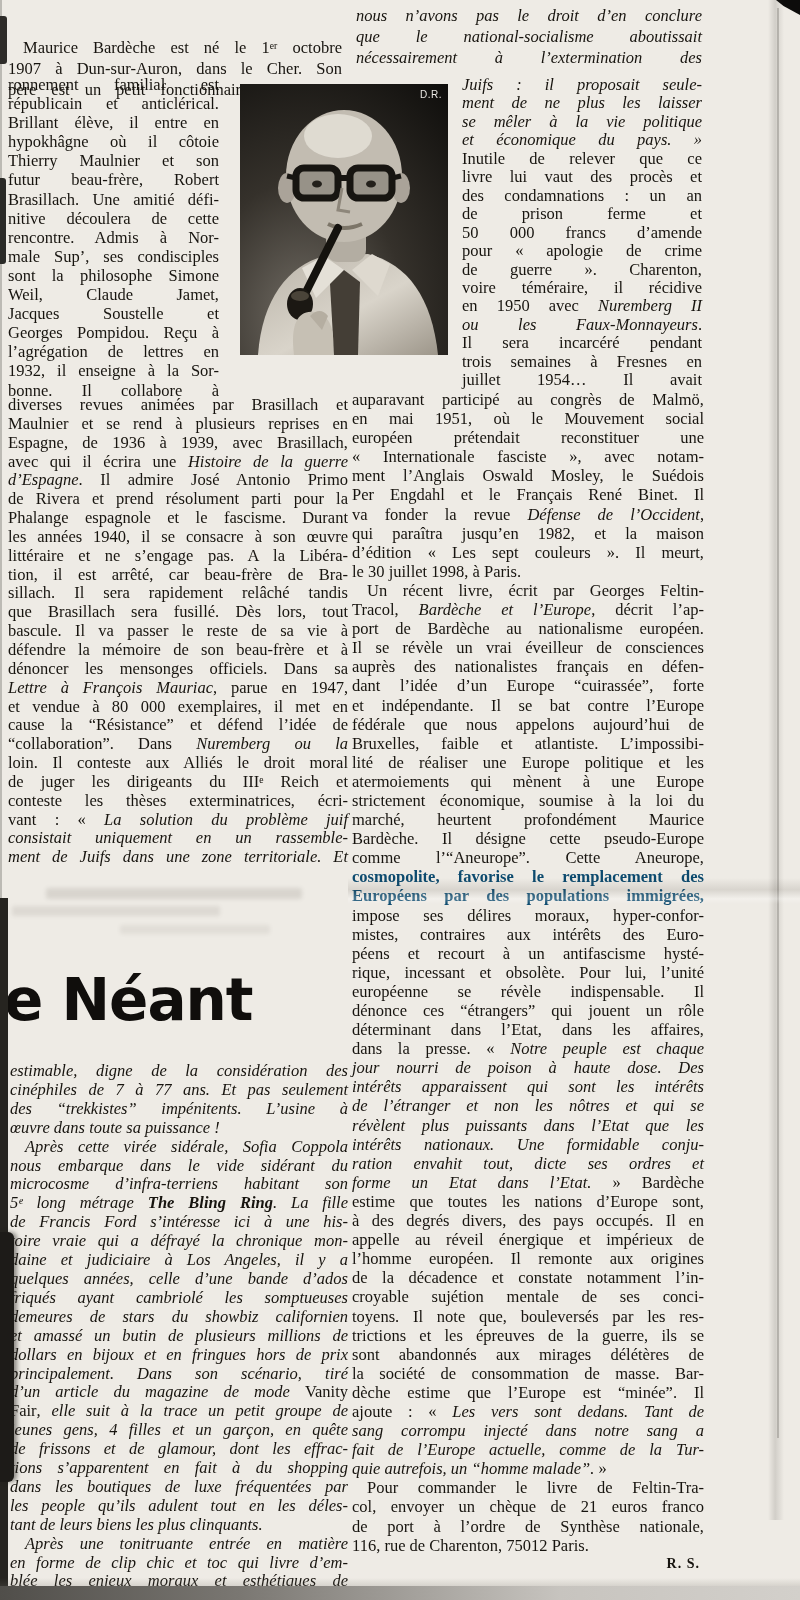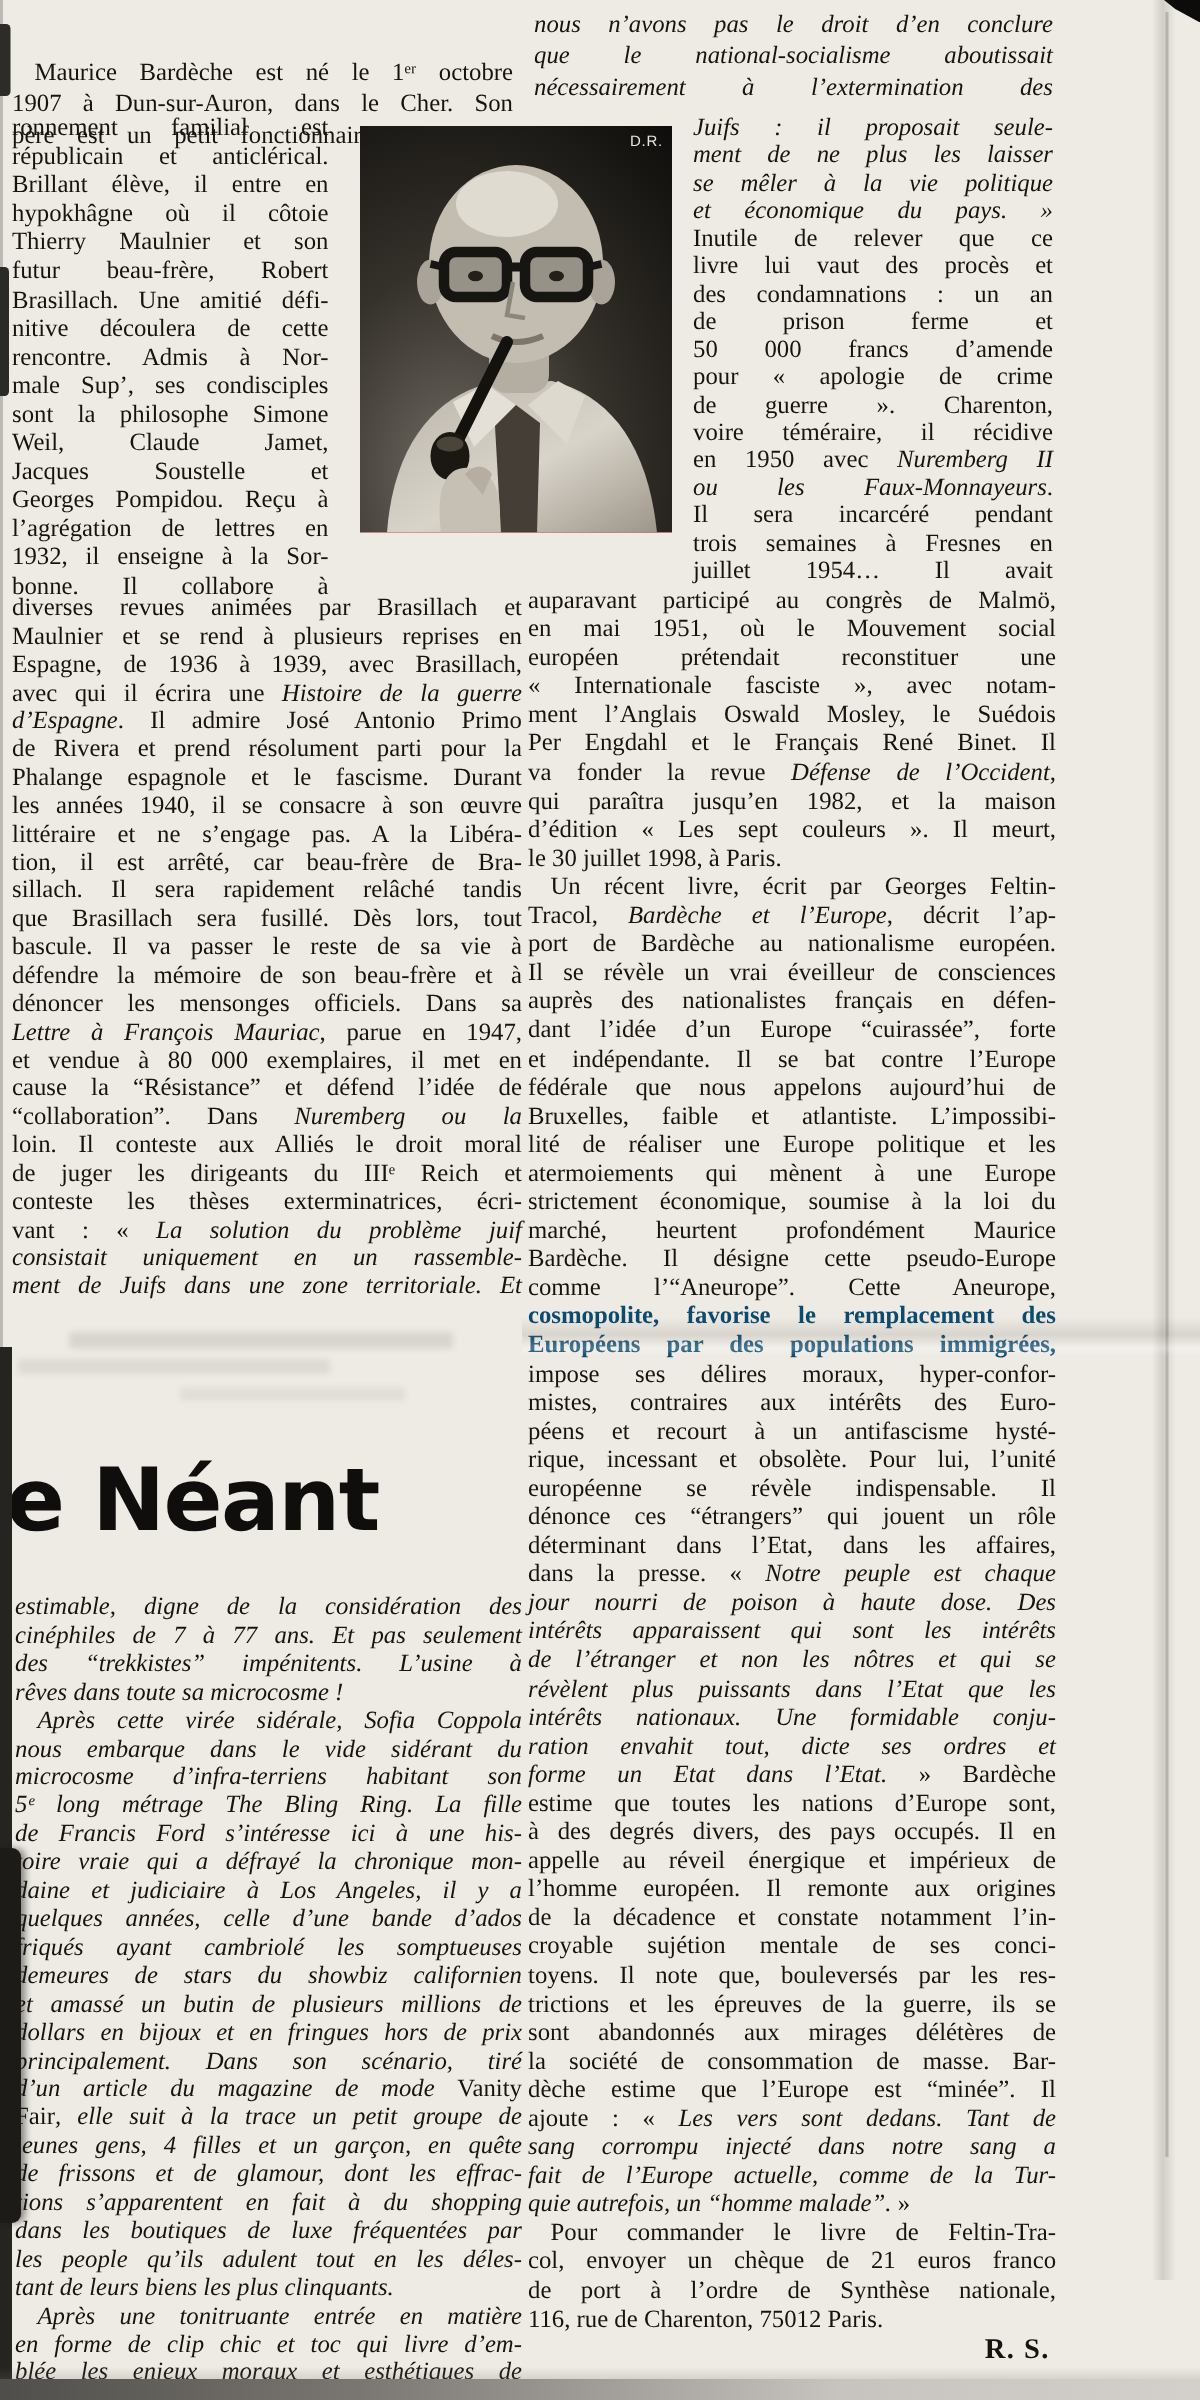--- a/index.html
+++ b/index.html
@@ -8,35 +8,35 @@
         background-color:#eeebe5;
         font-family:"Liberation Serif","DejaVu Serif",serif;color:#17140f;}
   .block{position:absolute;font-size:16.5px;}
   .ln{text-align:justify;text-align-last:justify;white-space:normal;}
   .ln.end{text-align-last:left;}
   .ln.ind{text-indent:15px;}
   .ln.smudge{font-weight:bold;filter:blur(.35px);color:#0c4a6e;}
   .italic{font-style:italic;}
   .italic .em{font-style:normal;}
   .roman .em{font-style:italic;margin-top:36px;}
-  .b{font-weight:normal;margin-top:44px;}
+  .b{font-weight:bold;margin-top:44px;}
   #blk-L1{left:8px;top:5px;width:334px;line-height:21.2px;margin-top:32px;}
   #blk-L2{left:8px;top:75px;width:211px;line-height:19.1px;}
   #blk-L3{left:8px;top:396px;width:340px;line-height:18.85px;}
   #blk-L4{left:10px;top:1062px;width:338px;line-height:18.9px;}
   #blk-R1{left:356px;top:5px;width:346px;line-height:21.2px;}
   #blk-R2{left:462px;top:76px;width:240px;line-height:18.45px;}
   #blk-R3{left:352px;top:390px;width:352px;line-height:19.1px;}
   #headline{position:absolute;left:4px;top:966px;width:340px;
     font-family:"DejaVu Sans","Liberation Sans",sans-serif;
     font-weight:900;font-size:58px;letter-spacing:-1px;color:#100e0c;}
   #cutline{position:absolute;left:10px;top:1591px;width:338px;height:9px;overflow:hidden;
     font-size:16.5px;font-style:italic;line-height:18px;}
   #signature{position:absolute;left:352px;top:1556px;width:348px;text-align:right;
-    font-weight:bold;font-size:19px;letter-spacing:1px;}
+    font-weight:bold;font-size:14px;letter-spacing:1px;}
   
   #photo{position:absolute;left:240px;top:84px;width:208px;height:271px;background:#ef4444;}
   #photo-credit{position:absolute;right:6px;top:5px;color:#e8e6e2;
     font-family:"Liberation Sans","DejaVu Sans",sans-serif;font-size:10px;letter-spacing:.5px;}
   
   .art{position:absolute;}
   #edge-left-thin{left:0;top:0;width:2px;height:1600px;background:rgba(40,38,34,.25);}
   #edge-left-a{left:0;top:16px;width:7px;height:48px;background:#2e2c29;border-radius:0 3px 3px 0;}
   #edge-left-b{left:0;top:178px;width:6px;height:86px;background:#2a2a27;border-radius:0 3px 3px 0;}
   #edge-left-c{left:0;top:898px;width:8px;height:697px;background:#262420;}
@@ -111,21 +111,21 @@
       <div class="ln">de juger les dirigeants du IIIᵉ Reich et</div>
       <div class="ln">conteste les thèses exterminatrices, écri-</div>
       <div class="ln">vant : « <span class="em">La solution du problème juif</span></div>
       <div class="ln"><span class="em">consistait uniquement en un rassemble-</span></div>
       <div class="ln"><span class="em">ment de Juifs dans une zone territoriale. Et</span></div>
     </div>
   <div id="blk-L4" class="block italic">
       <div class="ln">estimable, digne de la considération des</div>
       <div class="ln">cinéphiles de 7 à 77 ans. Et pas seulement</div>
       <div class="ln">des “trekkistes” impénitents. L’usine à</div>
-      <div class="ln end">rêves dans toute sa microcosme !</div>
+      <div class="ln end">œuvre dans toute sa puissance !</div>
       <div class="ln ind">Après cette virée sidérale, Sofia Coppola</div>
       <div class="ln">nous embarque dans le vide sidérant du</div>
       <div class="ln">microcosme d’infra-terriens habitant son</div>
       <div class="ln">5ᵉ long métrage <span class="b">The Bling Ring</span>. La fille</div>
       <div class="ln">de Francis Ford s’intéresse ici à une his-</div>
       <div class="ln">toire vraie qui a défrayé la chronique mon-</div>
       <div class="ln">daine et judiciaire à Los Angeles, il y a</div>
       <div class="ln">quelques années, celle d’une bande d’ados</div>
       <div class="ln">friqués ayant cambriolé les somptueuses</div>
       <div class="ln">demeures de stars du showbiz californien</div>

